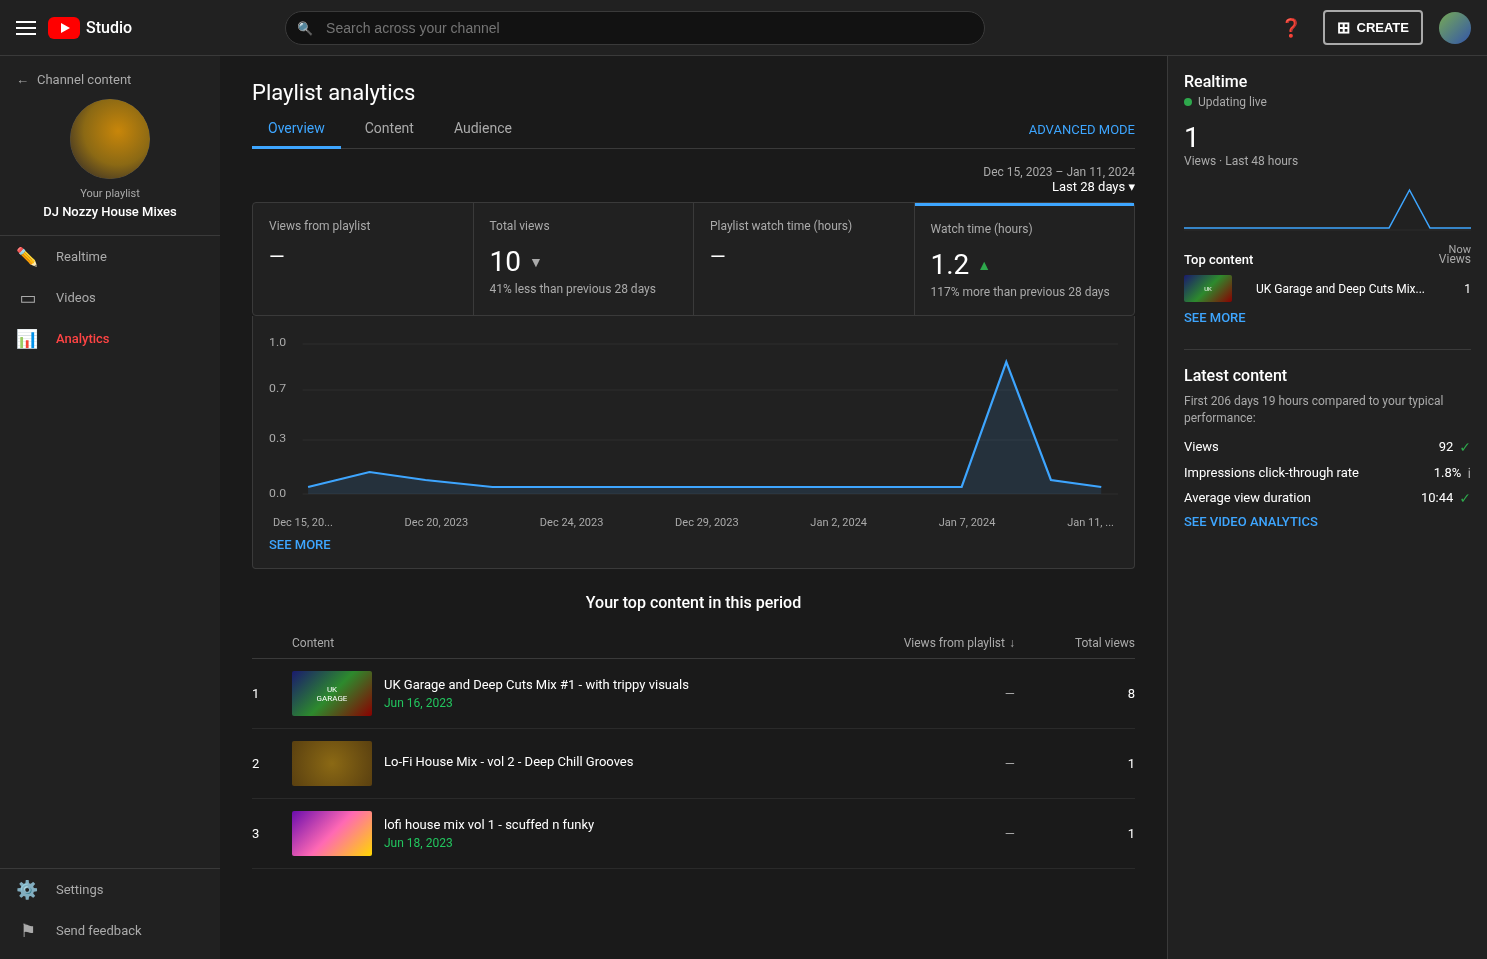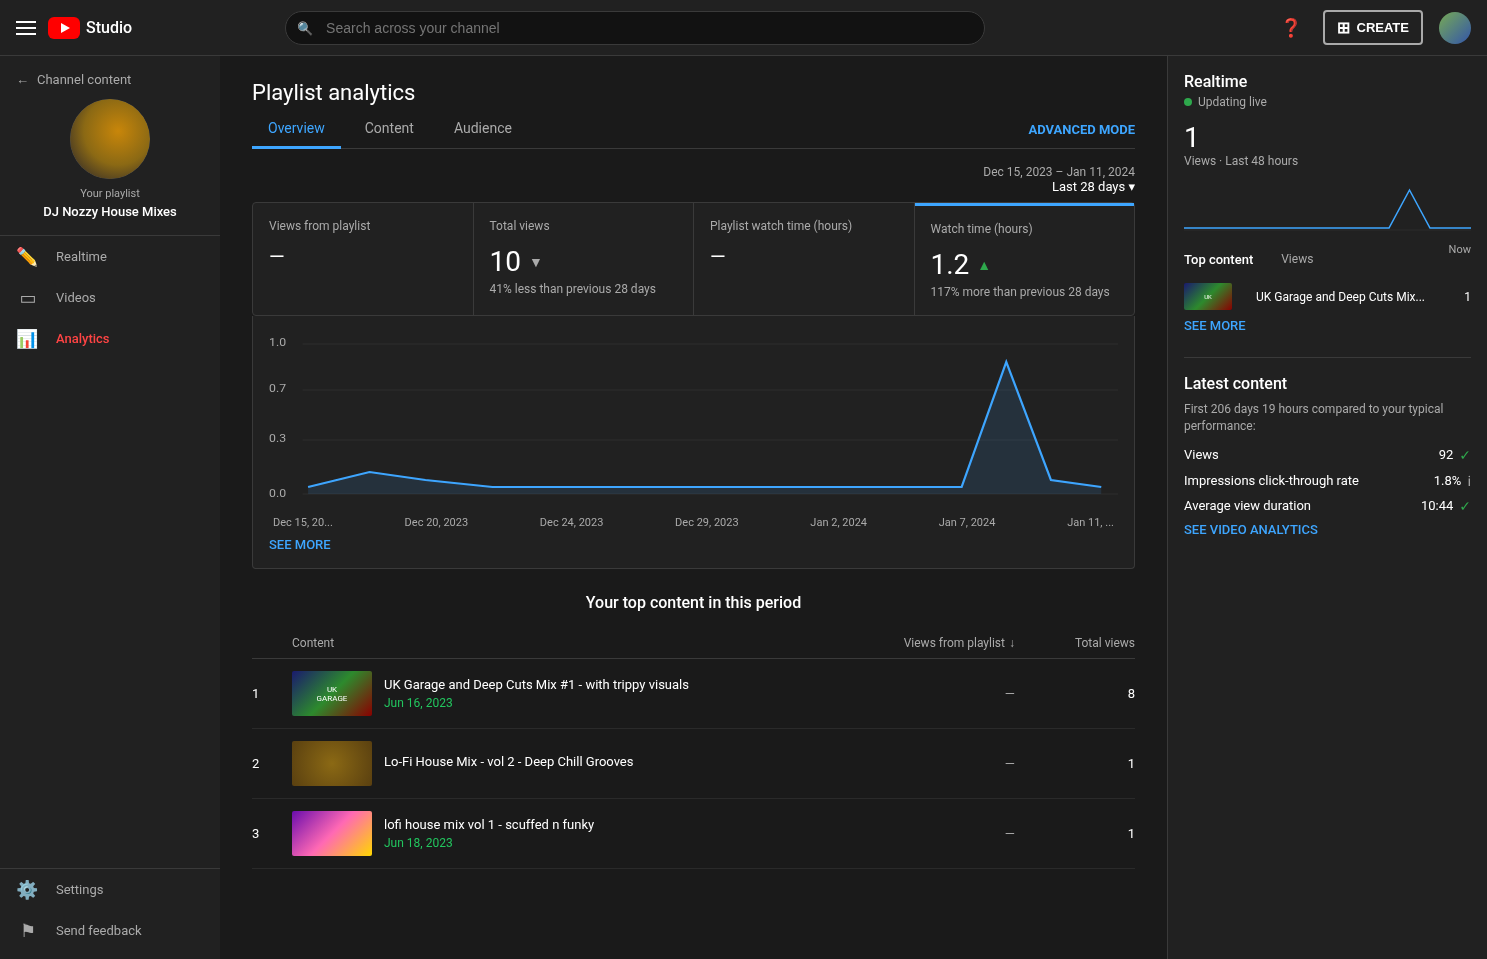--- a/index.html
+++ b/index.html
@@ -58,21 +58,21 @@
     .sidebar-bottom .nav-item { color: #aaa; }
     
     
     .main-content { flex: 1; overflow-y: auto; padding: 24px 32px; background: #1a1a1a; }
     
     .page-title { font-size: 22px; font-weight: 400; color: #ffffff; margin-bottom: 5px; }
     
     .tabs-row { display: flex; align-items: center; gap: 8px; border-bottom: 1px solid #3a3a3a; margin-bottom: 16px; }
     .tab { padding: 10px 16px; cursor: pointer; color: #aaa; font-size: 14px; border-bottom: 3px solid transparent; margin-bottom: -1px; }
     .tab.active { color: #3ea6ff; border-bottom: 3px solid #3ea6ff; }
-    .advanced-mode-btn { margin-left: auto; color: #3ea6ff; font-size: 13px; cursor: pointer; font-weight: 700; }
+    .advanced-mode-btn { margin-left: auto; color: #3ea6ff; font-size: 13px; cursor: pointer; font-weight: 400; }
     
     
     .stats-row { display: flex; background: #212121; border-radius: 4px; margin-bottom: 0; border: 1px solid #3a3a3a; }
     .stat-item { flex: 1; padding: 16px; border-right: 1px solid #3a3a3a; position: relative; }
     .stat-item:last-child { border-right: none; }
     .stat-item.active { border-top: 3px solid #3ea6ff; }
     .stat-label { color: #aaa; font-size: 12px; margin-bottom: 12px; }
     .stat-value { font-size: 28px; font-weight: 400; color: #fff; display: flex; align-items: center; gap: 8px; }
     .stat-value .dash { font-size: 20px; }
     .stat-delta { font-size: 12px; color: #aaa; margin-top: 4px; }
@@ -375,21 +375,21 @@
         <svg viewBox="0 0 280 60" preserveAspectRatio="none">
           <line x1="0" y1="50" x2="280" y2="50" stroke="#3a3a3a" stroke-width="0.5"></line>
 
           <polyline points="0,48 40,48 80,48 120,48 160,48 200,48 220,10 240,48 280,48" fill="none" stroke="#3ea6ff" stroke-width="1.5"></polyline>
         </svg>
         <div class="mini-chart-label">
           <span>Now</span>
         </div>
       </div>
 
-      <div style="display:flex;justify-content:flex-start;margin-top:12px;margin-bottom:16px;gap:28px;">
+      <div style="display:flex;justify-content:space-between;margin-top:12px;margin-bottom:8px;gap:28px;">
         <span style="color:#fff;font-size:13px;font-weight:500;">Top content</span>
         <span style="color:#aaa;font-size:12px;">Views</span>
       </div>
 
       <div class="top-content-item">
         <div class="top-content-thumb">
           <div class="thumb-uk-garage" style="width:100%;height:100%;">
             <span style="font-size:6px;color:#fff;">UK</span>
           </div>
         </div>

